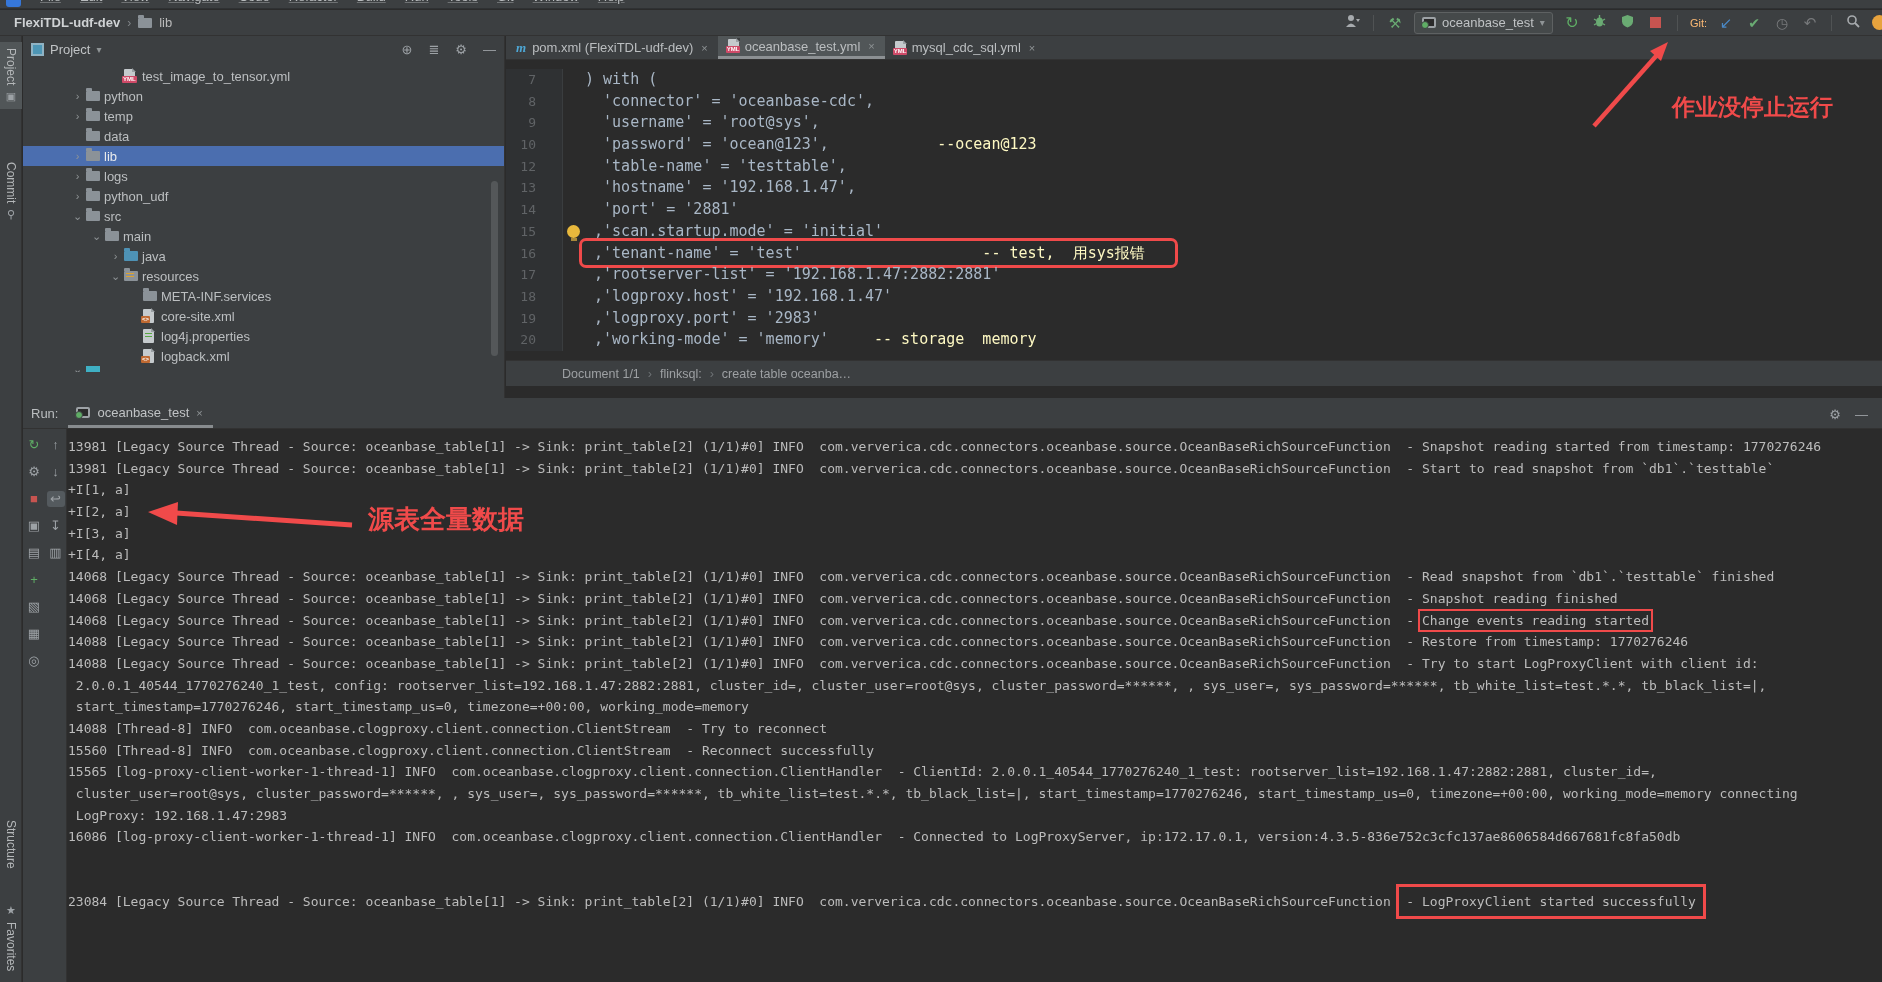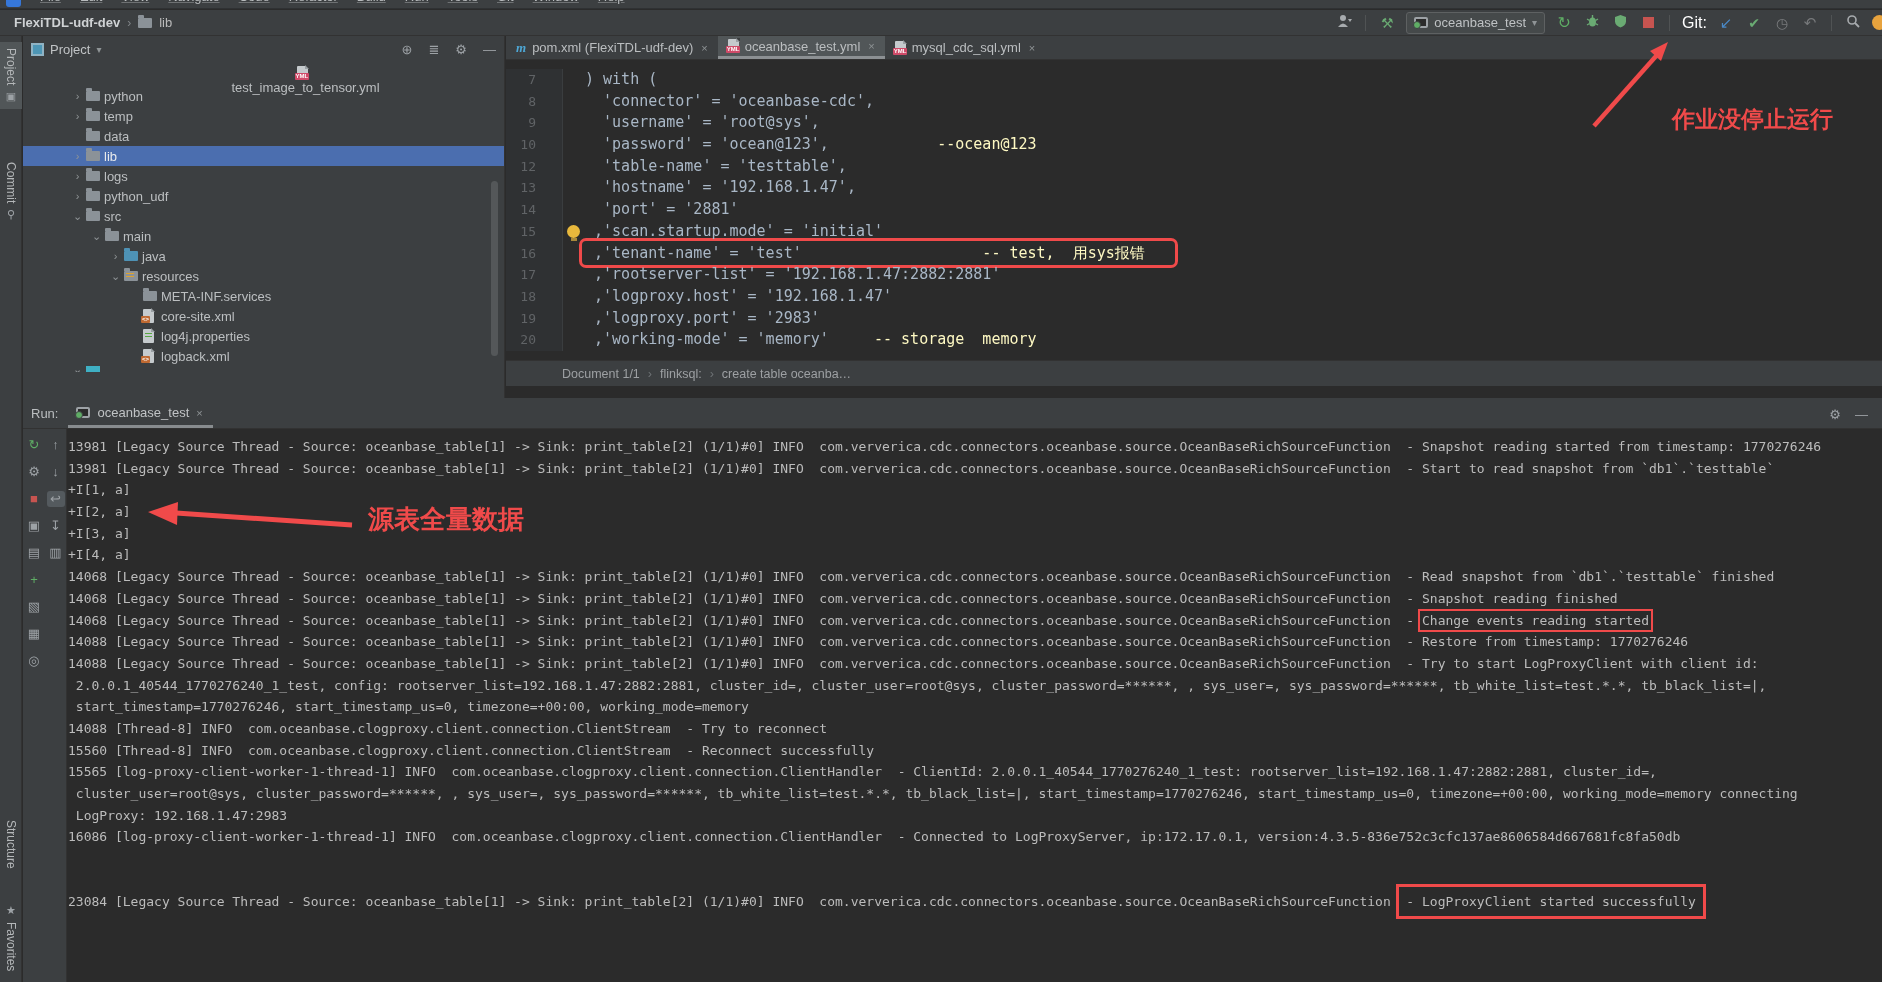--- a/index.html
+++ b/index.html
@@ -20,21 +20,21 @@
             display:flex; align-items:center; border-bottom:1px solid #323232; }
   .crumbs { display:flex; align-items:center; gap:7px; padding-left:14px; font-size:13px; }
   .crumb-project { color:#cfd2d4; font-weight:bold; }
   .crumb-sep { color:#7f8487; font-size:12px; }
   .hdr-toolbar { margin-left:auto; display:flex; align-items:center; gap:10px; padding-right:2px; }
   .tb-ic { width:18px; text-align:center; font-size:14px; color:#9da2a6; }
   .tb-sep { width:1px; height:16px; background:#505354; margin:0 2px; }
   .runcfg { display:flex; align-items:center; gap:6px; background:#45494a; border:1px solid #5e6162;
             border-radius:3px; padding:1px 7px; height:22px; font-size:13px; color:#bfc2c4; }
   .stop-sq { width:11px; height:11px; background:#c75450; display:inline-block; }
-  .git-label { font-size:16px; color:#ffffff; }
+  .git-label { font-size:11px; color:#fdba74; }
   .orange-badge { width:15px; height:15px; border-radius:50%; background:#e8a33d; margin-right:-7px; }
 
   
   .leftstrip { position:absolute; left:0; top:36px; width:22px; height:946px; background:#3c3f41;
                border-right:1px solid #323232; }
   .vtab { position:absolute; left:0; width:22px; writing-mode:vertical-rl; font-size:12px; color:#b5b8ba;
           display:flex; align-items:center; gap:5px; }
   .vtab .mini-ic { writing-mode:horizontal-tb; font-size:11px; color:#9da2a6; }
   .vtab-sel { background:#515658; }
 
@@ -227,21 +227,21 @@
         <span style="font-size:10px;color:#8f9496;">▾</span>
       </span>
       <span class="pp-icons" id="pp-icons">
           <span>⊕</span>
           <span>≣</span>
           <span>⚙</span>
           <span>—</span>
         </span>
     </div>
     <div class="tree" id="tree">
-        <div class="tree-row" style="padding-left: 84px; flex-direction: column;">
+        <div class="tree-row" style="padding-left: 84px;">
           <span class="chev"></span>
           <span class="t-ic">
             <span class="page">
               <span class="badge yml">YML</span>
             </span>
           </span>
           <span>test_image_to_tensor.yml</span>
         </div>
         <div class="tree-row" style="padding-left: 46px;">
           <span class="chev">›</span>
@@ -462,17 +462,17 @@
     </div>
   </div>
 
   <div class="anno-layer">
     <svg width="1882" height="982">
       <line x1="1594" y1="126" x2="1657" y2="55" stroke="#f04a4a" stroke-width="4.5"></line>
       <polygon points="1668,42 1661,61 1650,51" fill="#f04a4a"></polygon>
       <line x1="352" y1="525" x2="176" y2="513" stroke="#f04a4a" stroke-width="5"></line>
       <polygon points="148,512 178,502 177,525" fill="#f04a4a"></polygon>
     </svg>
-    <div class="anno-note" style="left:1672px; top:92px; font-size:23px;margin-top:12px;">作业没停止运行</div>
+    <div class="anno-note" style="left:1672px; top:92px; font-size:23px;">作业没停止运行</div>
     <div class="anno-note" style="left:368px; top:502px; font-size:26px;">源表全量数据</div>
   </div>
 
 </div>
 
 </body></html>

